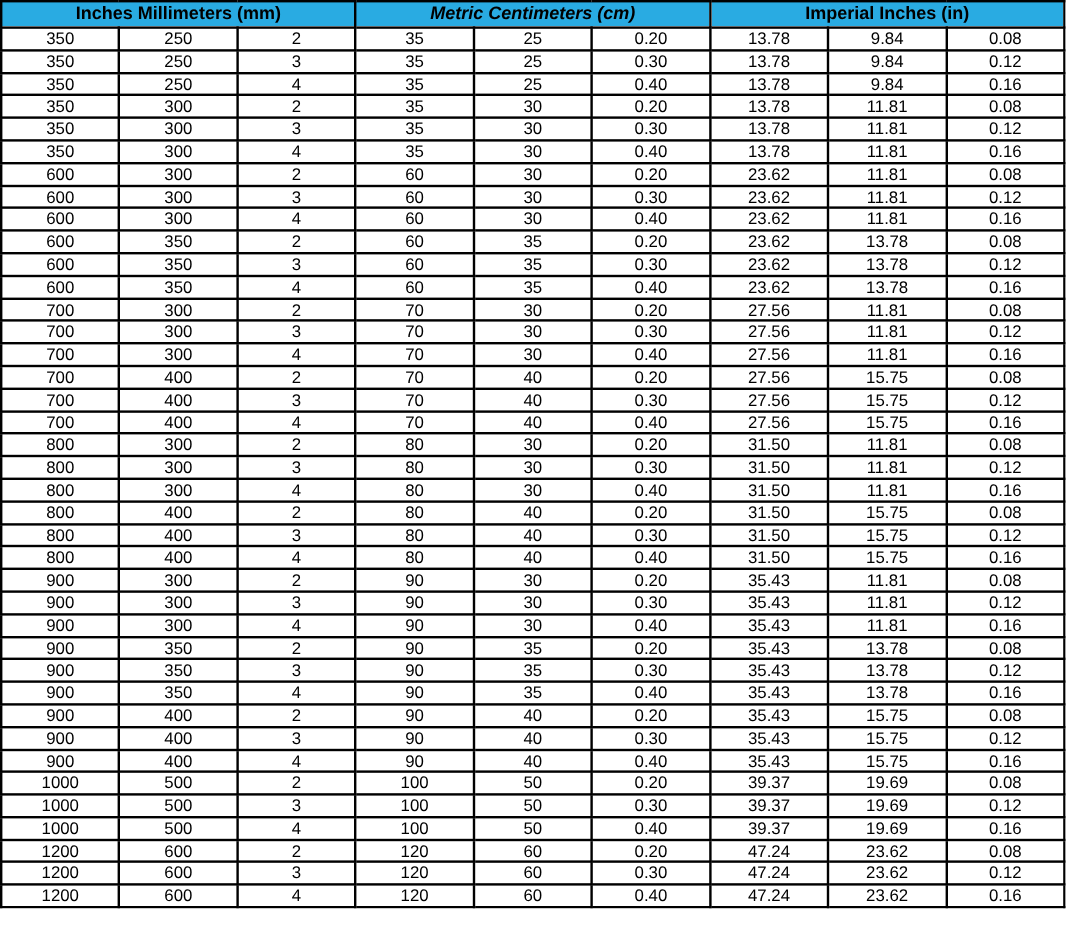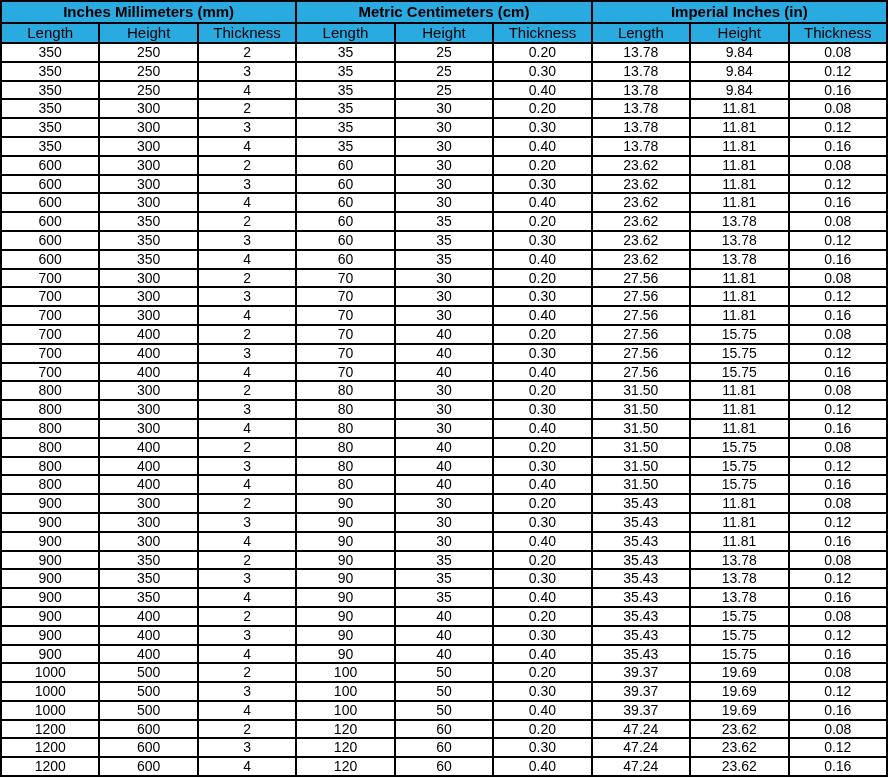--- a/index.html
+++ b/index.html
@@ -63,33 +63,22 @@
       <col>
       <col>
       <col>
       <col>
       <col>
       <col>
   </colgroup>
   <thead>
     <tr class="group-row">
       <th colspan="3" style="background: rgb(41, 171, 226);">Inches Millimeters (mm)</th>
-      <th colspan="3" style="background: rgb(41, 171, 226);">Metric Centimeters (cm)</th>
+      <th colspan="3" style="background: rgb(41, 171, 226); font-style: italic;">Metric Centimeters (cm)</th>
       <th colspan="3" style="background: rgb(41, 171, 226); margin-left: 12px;">Imperial Inches (in)</th>
-    </tr>
-    <tr class="sub-row">
-      <th style="background: rgb(41, 171, 226);">Length</th>
-      <th style="background: rgb(41, 171, 226);">Height</th>
-      <th style="background: rgb(41, 171, 226);">Thickness</th>
-      <th style="background: rgb(41, 171, 226);">Length</th>
-      <th style="background: rgb(41, 171, 226);">Height</th>
-      <th style="background: rgb(41, 171, 226);">Thickness</th>
-      <th style="background: rgb(41, 171, 226);">Length</th>
-      <th style="background: rgb(41, 171, 226);">Height</th>
-      <th style="background: rgb(41, 171, 226);">Thickness</th>
     </tr>
   </thead>
   <tbody>
       <tr>
         <td>350</td>
         <td>250</td>
         <td>2</td>
         <td>35</td>
         <td>25</td>
         <td>0.20</td>

